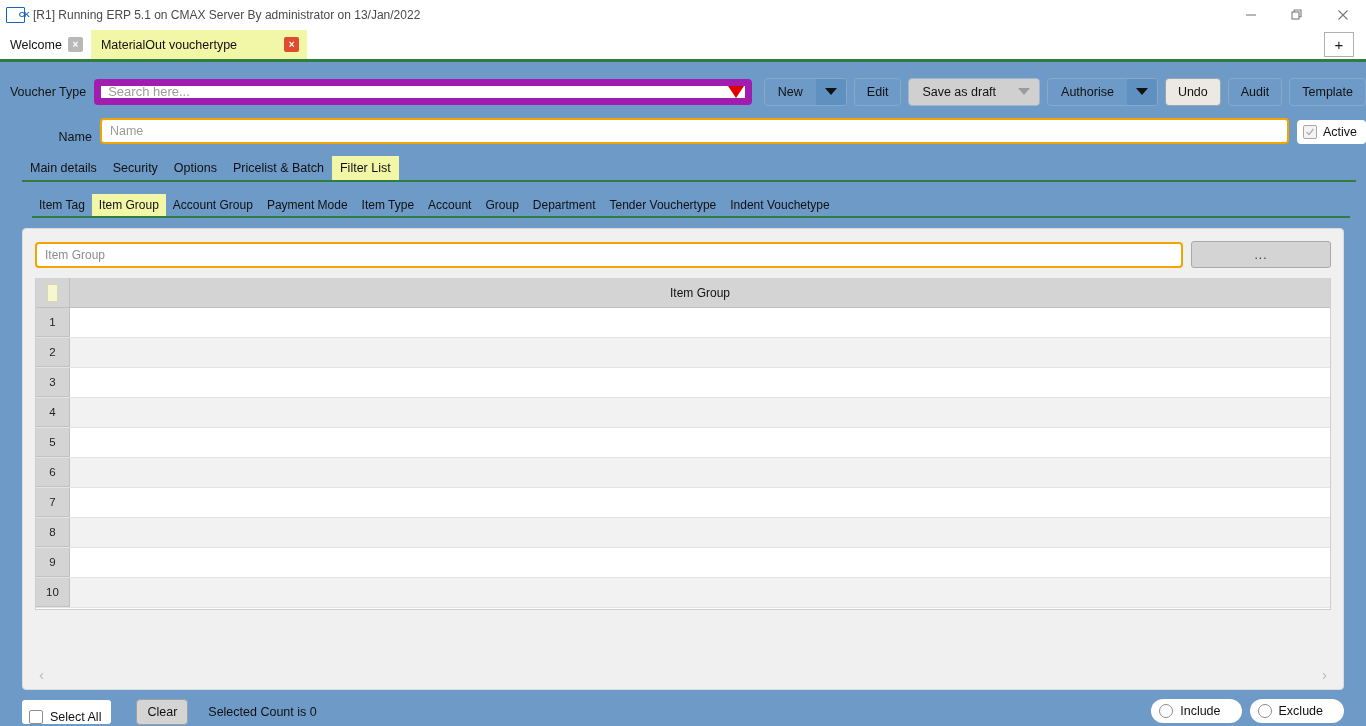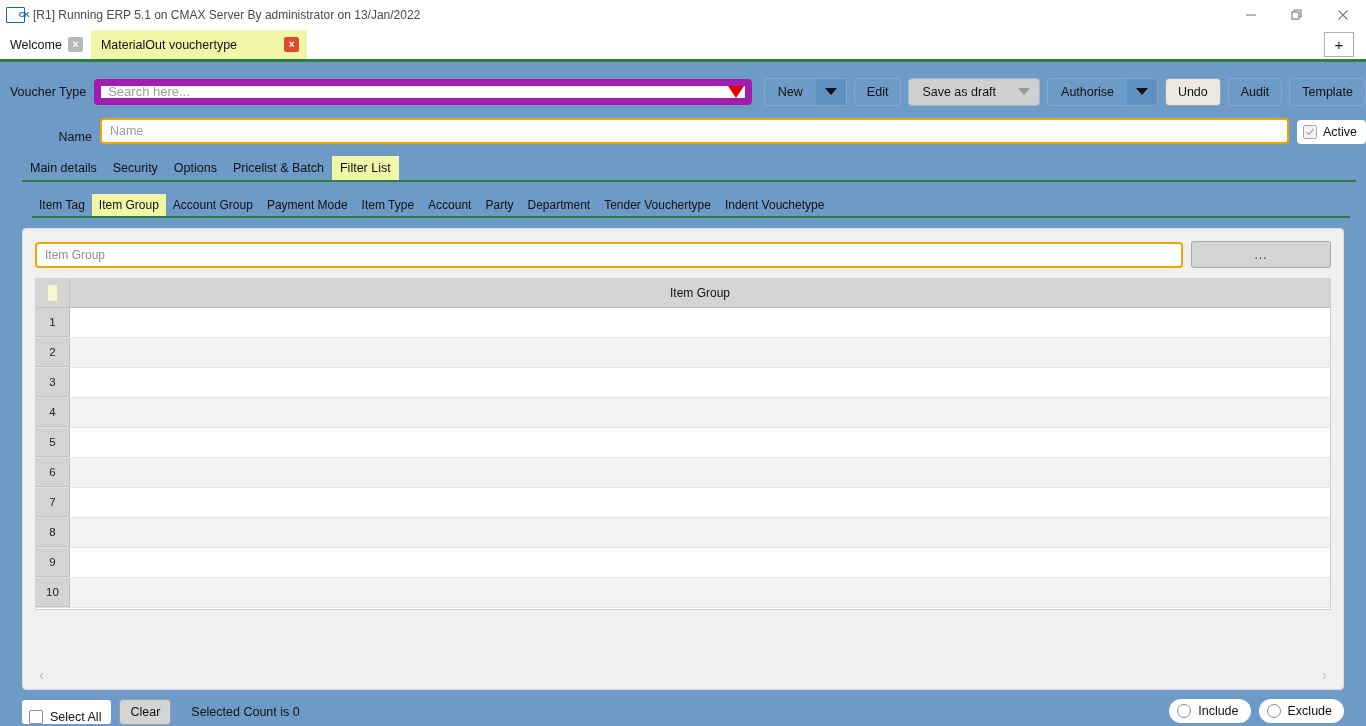--- a/index.html
+++ b/index.html
@@ -388,21 +388,21 @@
     border-radius: 3px;
   }
   .chk-empty {
     width: 14px; height: 14px;
     border: 1px solid #8e8e8e;
     background: #ffffff;
     border-radius: 2px;
   }
   .sel-pill span { font-size: 12.5px; color: #111; }
   .clear-btn {
-    margin-left: 8px;
+    margin-left: 25px;
     height: 26px;
     min-width: 42px;
     background: #d4d4d4;
     border: 1px solid #a0a0a0;
     border-radius: 4px;
     font-size: 12.5px;
     color: #111;
     display: flex; align-items: center; justify-content: center;
     padding: 0 10px;
     font-family: "Liberation Sans", sans-serif;
@@ -414,21 +414,21 @@
   }
   .radios {
     position: absolute;
     right: 0; top: 9px;
     display: flex; gap: 8px;
   }
   .radio-pill {
     background: #ffffff;
     height: 24px;
     display: flex; align-items: center; gap: 7px;
-    padding: 0 12px 0 8px;
+    padding: 0 21px 0 8px;
     border-radius: 12px;
   }
   .radio-circle {
     width: 14px; height: 14px;
     border: 1px solid #8e8e8e;
     border-radius: 50%;
     background: #ffffff;
   }
   .radio-pill span { font-size: 12.5px; color: #111; }
 </style>
@@ -530,21 +530,21 @@
   </div>
   <div class="tabs-primary-underline"></div>
 
   <div class="tabs-secondary">
     <div class="stab">Item Tag</div>
     <div class="stab active">Item Group</div>
     <div class="stab">Account Group</div>
     <div class="stab">Payment Mode</div>
     <div class="stab">Item Type</div>
     <div class="stab">Account</div>
-    <div class="stab">Party</div>
+    <div class="stab">Group</div>
     <div class="stab">Department</div>
     <div class="stab">Tender Vouchertype</div>
     <div class="stab">Indent Vouchetype</div>
   </div>
   <div class="tabs-secondary-underline"></div>
 
   <div class="panel">
     <div class="panel-top">
       <input class="itemgroup-input" type="text" placeholder="Item Group" style="">
       <div class="ellipsis-btn">...</div>

